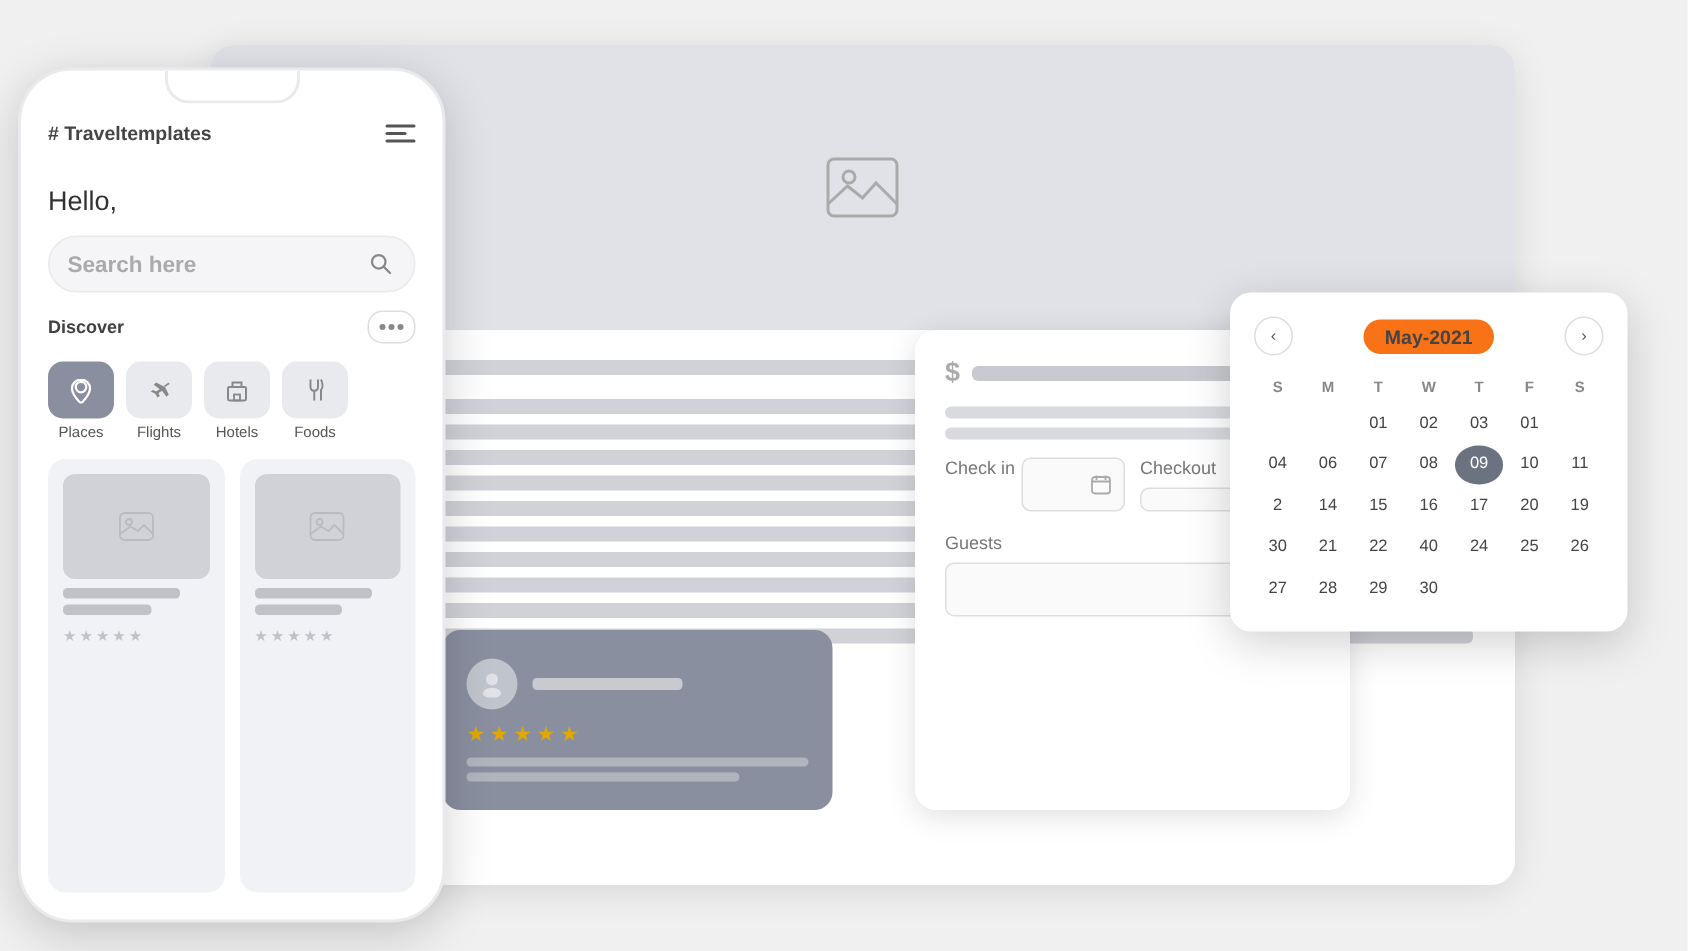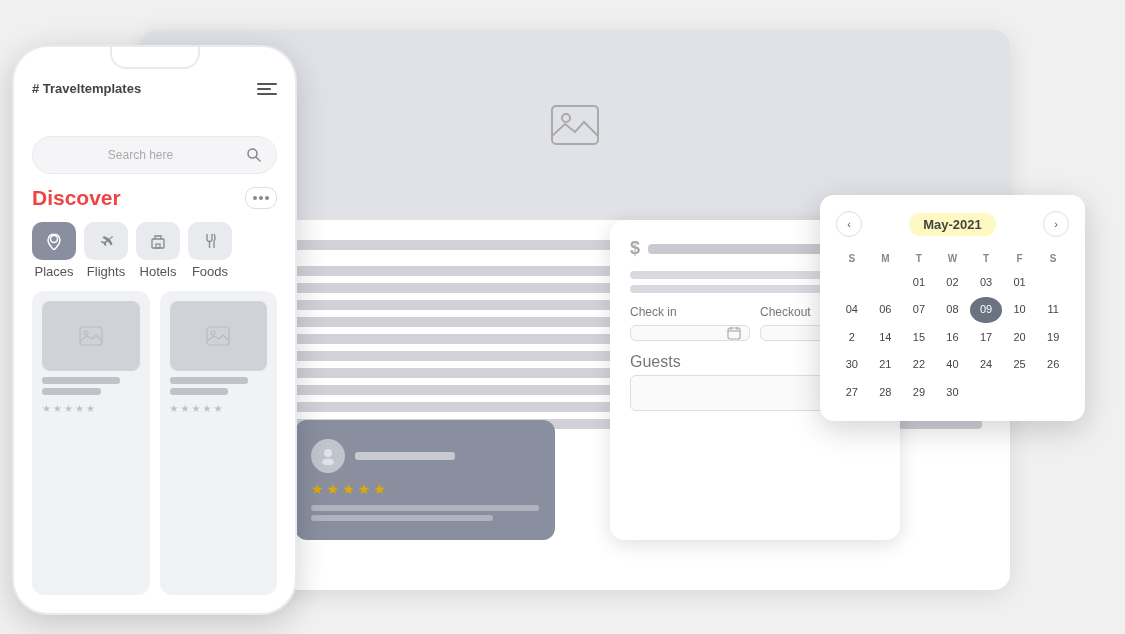--- a/index.html
+++ b/index.html
@@ -107,21 +107,21 @@
       height: 36px;
       border: 1.5px solid #ddd;
       border-radius: 6px;
       background: #fafafa;
       display: flex;
       align-items: center;
       justify-content: flex-end;
       padding: 0 8px;
     }
     .guests-label {
-      font-size: 16px;
+      font-size: 12px;
       color: #777;
     }
     .guests-select {
       width: 100%;
       height: 36px;
       border: 1.5px solid #ddd;
       border-radius: 6px;
       background: #fafafa;
       display: flex;
       align-items: center;
@@ -226,21 +226,21 @@
       align-items: center;
       justify-content: center;
       cursor: pointer;
       font-size: 11px;
       color: #555;
     }
     .cal-month-title {
       font-size: 13px;
       font-weight: 700;
       color: #444;
-      background: #fef9c3;
+      background: #f97316;
       padding: 4px 14px;
       border-radius: 20px;
     }
     .cal-grid {
       display: grid;
       grid-template-columns: repeat(7, 1fr);
       gap: 2px;
     }
     .cal-day-header {
       text-align: center;
@@ -292,21 +292,20 @@
       border: 2px solid #e8eaed;
       border-top: none;
     }
     .phone-content {
       padding: 30px 18px 18px;
       height: 100%;
       overflow: hidden;
       display: flex;
       flex-direction: column;
       gap: 12px;
-      text-align: center;
     }
     .phone-header {
       display: flex;
       align-items: center;
       justify-content: space-between;
       margin-top: 4px;
     }
     .phone-brand {
       font-size: 13px;
       font-weight: 600;
@@ -345,39 +344,40 @@
       display: flex;
       align-items: center;
       background: #f5f5f7;
       border-radius: 20px;
       padding: 8px 12px;
       gap: 8px;
       border: 1px solid #e8eaed;
     }
     .search-placeholder {
       flex: 1;
-      font-size: 12px;
+      font-size: 15px;
       color: #aaa;
+      font-weight: bold;
     }
     .search-icon-circle {
       width: 20px;
       height: 20px;
       display: flex;
       align-items: center;
       justify-content: center;
     }
     .discover-header {
       display: flex;
       align-items: center;
       justify-content: space-between;
     }
     .discover-title {
-      font-size: 21px;
+      font-size: 12px;
       font-weight: 700;
-      color: #ef4444;
+      color: #404040;
     }
     .dots-btn {
       width: 32px;
       height: 22px;
       border-radius: 10px;
       border: 1.5px solid #ddd;
       display: flex;
       align-items: center;
       justify-content: center;
       gap: 2px;
@@ -402,21 +402,21 @@
       border-radius: 10px;
       background: #e8eaed;
       display: flex;
       align-items: center;
       justify-content: center;
     }
     .cat-icon-box.active {
       background: #8a8fa0;
     }
     .cat-label {
-      font-size: 13px;
+      font-size: 10px;
       color: #555;
     }
 
     .content-cards {
       display: flex;
       gap: 10px;
       flex: 1;
     }
     .content-card {
       flex: 1;
@@ -496,21 +496,21 @@
   <div class="booking-price-row">
     <span class="dollar-sign">$</span>
     <div class="booking-price-bar"></div>
   </div>
   <div class="booking-lines">
     <div class="gray-line full" style="height:8px;background:#d8dadf;"></div>
     <div class="gray-line med" style="height:8px;background:#d8dadf;"></div>
   </div>
   <div>
     <div class="booking-input-row">
-      <div style="flex:1;display:flex;flex-direction:column;gap:4px;">
+      <div style="flex:1;display:flex;flex-direction:row;gap:4px;">
         <span class="booking-label">Check in</span>
         <div class="booking-input-box">
           <svg width="14" height="14" viewBox="0 0 14 14" fill="none">
             <rect x="1" y="2" width="12" height="11" rx="2" stroke="#aaa" stroke-width="1.2"></rect>
             <line x1="1" y1="5" x2="13" y2="5" stroke="#aaa" stroke-width="1.2"></line>
             <line x1="4" y1="1" x2="4" y2="4" stroke="#aaa" stroke-width="1.2"></line>
             <line x1="10" y1="1" x2="10" y2="4" stroke="#aaa" stroke-width="1.2"></line>
           </svg>
         </div>
       </div>
@@ -614,20 +614,21 @@
   <div class="phone-content">
     <div class="phone-header">
       <span class="phone-brand"># Traveltemplates</span>
       <div class="hamburger-icon">
         <div class="hamburger-line"></div>
         <div class="hamburger-line short"></div>
         <div class="hamburger-line"></div>
       </div>
     </div>
     <div class="phone-greeting">
+      <span class="greeting-hello">Hello,</span>
     </div>
     <div class="phone-search">
       <span class="search-placeholder">Search here</span>
       <div class="search-icon-circle">
         <svg width="16" height="16" viewBox="0 0 16 16" fill="none">
           <circle cx="6.5" cy="6.5" r="4.5" stroke="#888" stroke-width="1.5"></circle>
           <line x1="10" y1="10" x2="14" y2="14" stroke="#888" stroke-width="1.5" stroke-linecap="round"></line>
         </svg>
       </div>
     </div>

